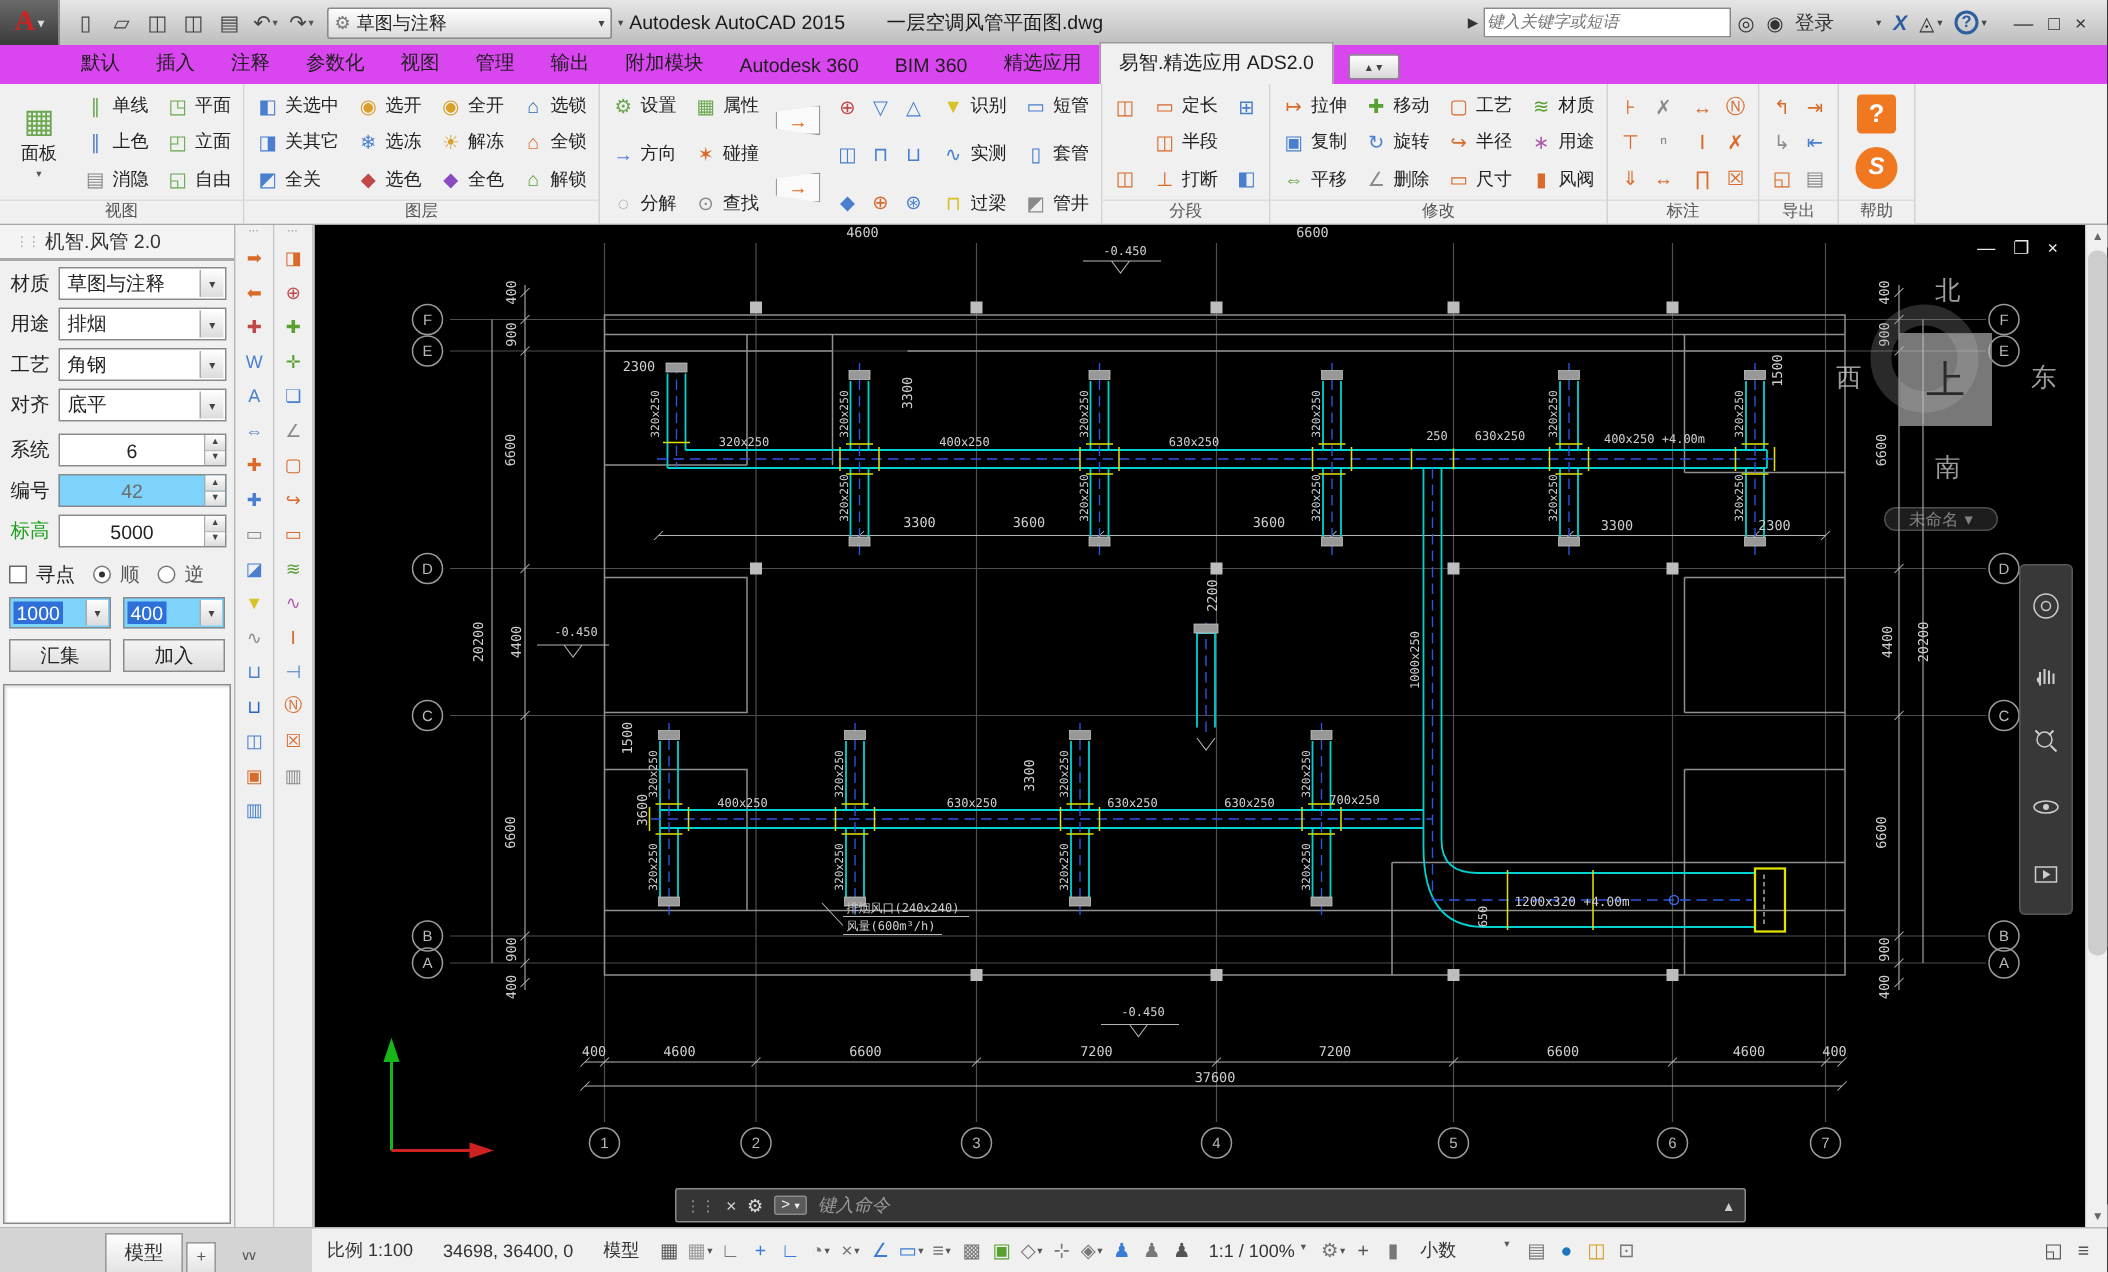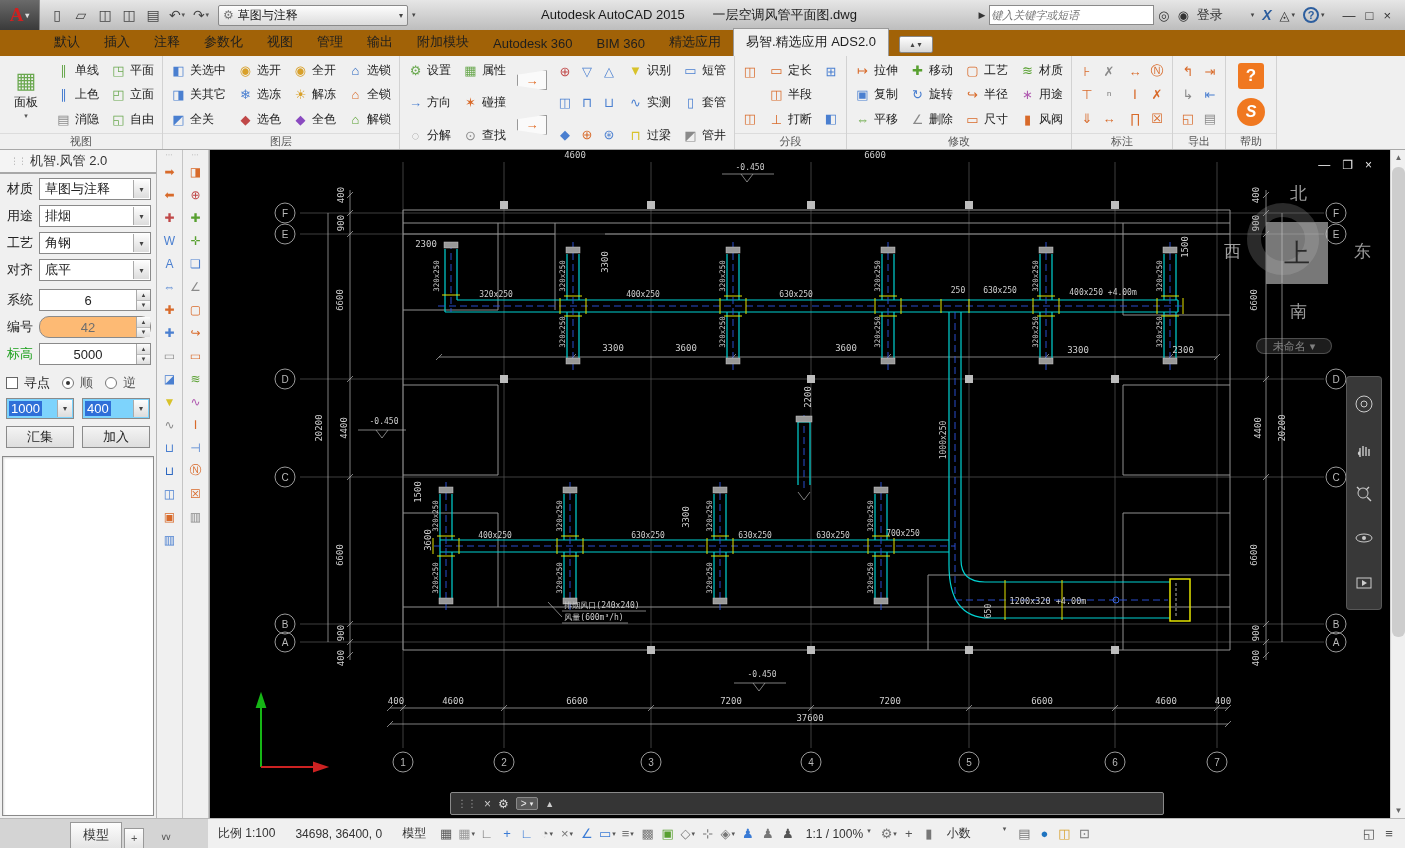--- a/index.html
+++ b/index.html
@@ -11,33 +11,33 @@
   #titlebar{height:30px;background:linear-gradient(#e6e6e6,#bdbdbd);display:flex;align-items:center;flex:none;}
   #logo{width:40px;height:30px;background:linear-gradient(#6a6a6a,#3a3a3a);display:flex;align-items:center;justify-content:center;color:#d02020;font-weight:bold;font-size:19px;font-family:"Liberation Serif",serif;border-right:1px solid #888;}
   #logo .dd{color:#ddd;font-size:8px;margin-left:2px;}
   .qat{display:flex;align-items:center;gap:2px;padding:0 6px;}
   .qat .qbtn{width:22px;height:22px;display:flex;align-items:center;justify-content:center;color:#444;font-size:14px;border-radius:2px;}
   .qat .qbtn .dd{font-size:7px;color:#555;margin-left:1px;}
   #workspace{display:flex;align-items:center;height:21px;background:linear-gradient(#fdfdfd,#dcdcdc);border:1px solid #8a8a8a;border-radius:2px;padding:0 4px;gap:4px;width:190px;}
   #workspace .gear{color:#777;font-size:12px;}
   #workspace .lbl{flex:1;font-size:12px;color:#222;}
   #workspace .dd{font-size:8px;color:#444;}
-  #titles{flex:1;text-align:center;font-size:13px;color:#1a1a1a;white-space:nowrap;}
+  #titles{flex:1;font-size:13px;color:#1a1a1a;white-space:nowrap;}
   #titles .doc{margin-left:24px;}
   #tb-search{display:flex;align-items:center;gap:4px;}
   #tb-search .go{font-size:9px;color:#333;}
   #tb-search input{width:165px;height:20px;border:1px solid #8a8a8a;font-style:italic;font-size:11px;color:#888;padding:0 1px;background:#fff;}
   .tb-ico{display:flex;align-items:center;margin:0 4px;color:#333;font-size:13px;gap:2px;}
   .tb-ico .dd{font-size:7px;color:#444;}
   .xlogo{color:#2d5e9e;font-weight:bold;font-style:italic;font-size:14px;}
   .helpq{width:16px;height:16px;border:2px solid #2d5e9e;border-radius:50%;color:#2d5e9e;font-weight:bold;font-size:11px;display:flex;align-items:center;justify-content:center;}
   #win-controls{display:flex;align-items:center;gap:10px;padding:0 14px;color:#333;font-size:13px;}
 
   
-  #tabrow{height:26px;background:#a16207;display:flex;align-items:flex-end;padding-left:42px;flex:none;}
+  #tabrow{height:26px;background:#d946ef;display:flex;align-items:flex-end;padding-left:42px;flex:none;}
   .rtab{padding:4px 12px 5px;font-size:13px;color:#1e1e1e;cursor:default;white-space:nowrap;}
   .rtab.active{background:#f0f0f0;border:1px solid #9a9a9a;border-bottom:none;}
   #tab-extra{margin-left:10px;margin-bottom:3px;width:34px;height:17px;background:linear-gradient(#fefefe,#d8d8d8);border:1px solid #888;border-radius:2px;font-size:8px;color:#444;display:flex;align-items:center;justify-content:center;gap:3px;}
 
   
   #ribbon{height:94px;background:#f0f0f0;border-bottom:1px solid #a8a8a8;flex:none;display:flex;}
   #ribbon-panels{display:flex;width:100%;}
   .rb-panel{display:flex;flex-direction:column;border-right:1px solid #d2d2d2;background:#f0f0f0;}
   .rb-body{flex:1;display:flex;align-items:stretch;padding:2px 3px;gap:2px;}
   .rb-label{height:16px;line-height:15px;text-align:center;font-size:11px;color:#555;border-top:1px solid #dcdcdc;}
@@ -63,21 +63,21 @@
   #palette{width:157px;background:#f0f0f0;border-right:1px solid #b5b5b5;display:flex;flex-direction:column;}
   #pal-title{height:24px;display:flex;align-items:center;font-size:13px;color:#333;padding-left:10px;border-bottom:2px solid #a8a8a8;background:#f4f4f4;}
   #pal-title .grip{color:#aaa;font-size:9px;margin-right:4px;letter-spacing:-1px;}
   .pal-row{display:flex;align-items:center;height:24px;margin:3px 5px 3px 7px;gap:4px;}
   .pal-row .plabel{width:28px;font-size:13px;color:#222;flex:none;}
   .plabel.green{color:#1ca01c;}
   .psel{flex:1;height:22px;background:#fff;border:1px solid #8a8a8a;display:flex;align-items:center;font-size:13px;padding-left:5px;position:relative;}
   .psel .dd{position:absolute;right:1px;top:1px;bottom:1px;width:16px;background:linear-gradient(#fdfdfd,#dcdcdc);border-left:1px solid #aaa;display:flex;align-items:center;justify-content:center;font-size:8px;color:#444;}
   .pspin{flex:1;height:22px;background:#fff;border:1px solid #8a8a8a;display:flex;align-items:stretch;font-size:13px;}
   .pspin .val{flex:1;display:flex;align-items:center;justify-content:center;}
-  .pspin.dis{background:#fdba74;border-radius:10px;}
+  .pspin.dis{background:#7dd3fc;}
   .pspin.dis .val{color:#6e6e6e;}
   .spinbtns{width:14px;display:flex;flex-direction:column;border-left:1px solid #aaa;}
   .spinbtns div{flex:1;font-size:6px;color:#444;display:flex;align-items:center;justify-content:center;background:linear-gradient(#fdfdfd,#dcdcdc);}
   .spinbtns div:first-child{border-bottom:1px solid #bbb;}
   #pal-check{display:flex;align-items:center;height:20px;margin:4px 6px 2px;gap:6px;font-size:13px;}
   .cbox{width:12px;height:12px;border:1px solid #666;background:#fff;}
   .radio{width:12px;height:12px;border:1px solid #777;border-radius:50%;background:#fff;position:relative;}
   .radio.sel::after{content:"";position:absolute;inset:3px;background:#333;border-radius:50%;}
   .rlabel{color:#555;}
   #pal-combos{display:flex;margin:3px 6px;gap:8px;}
@@ -991,20 +991,21 @@
       </div>
 
       <div id="cmdline">
         <span class="grip">⋮⋮</span>
         <span>×</span>
         <span class="wr">⚙</span>
         <span class="prompt">
             <span>&gt;</span>
             <span class="dd">▾</span>
           </span>
+        <span class="ph">键入命令</span>
         <span class="up">▲</span>
       </div>
     </div>
 
     <div id="vscroll">
       <div class="arr" style="top:0">▲</div>
       <div class="thumb"></div>
       <div class="arr" style="bottom:0">▼</div>
     </div>
   </div>

